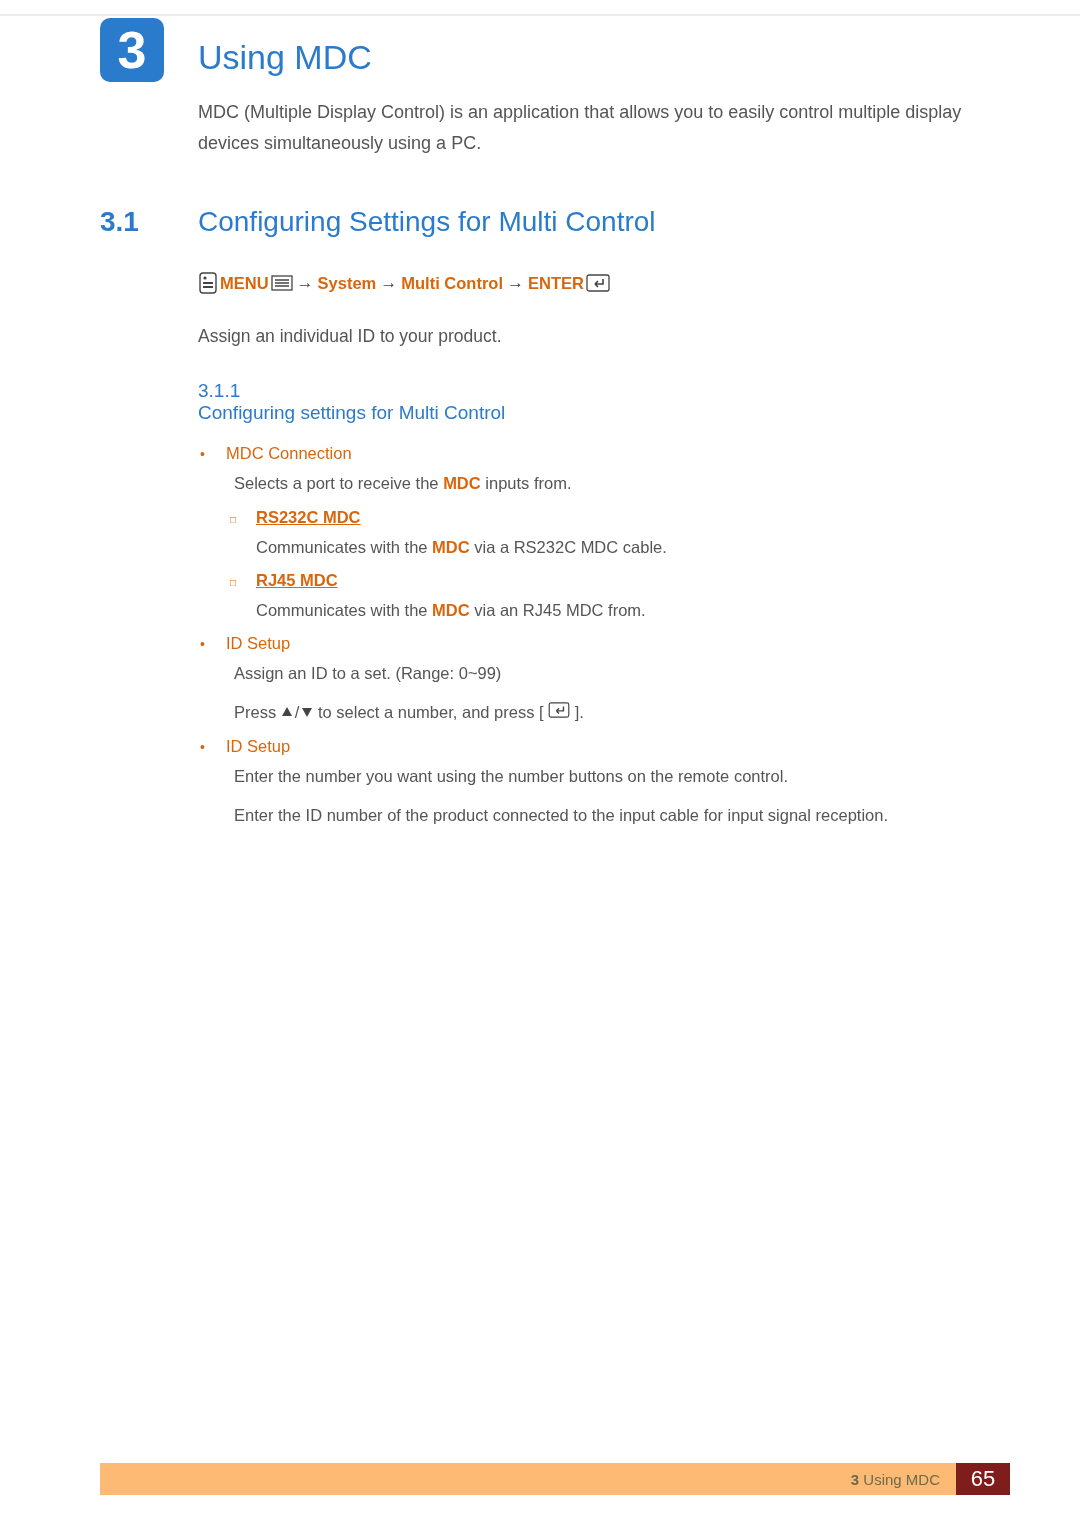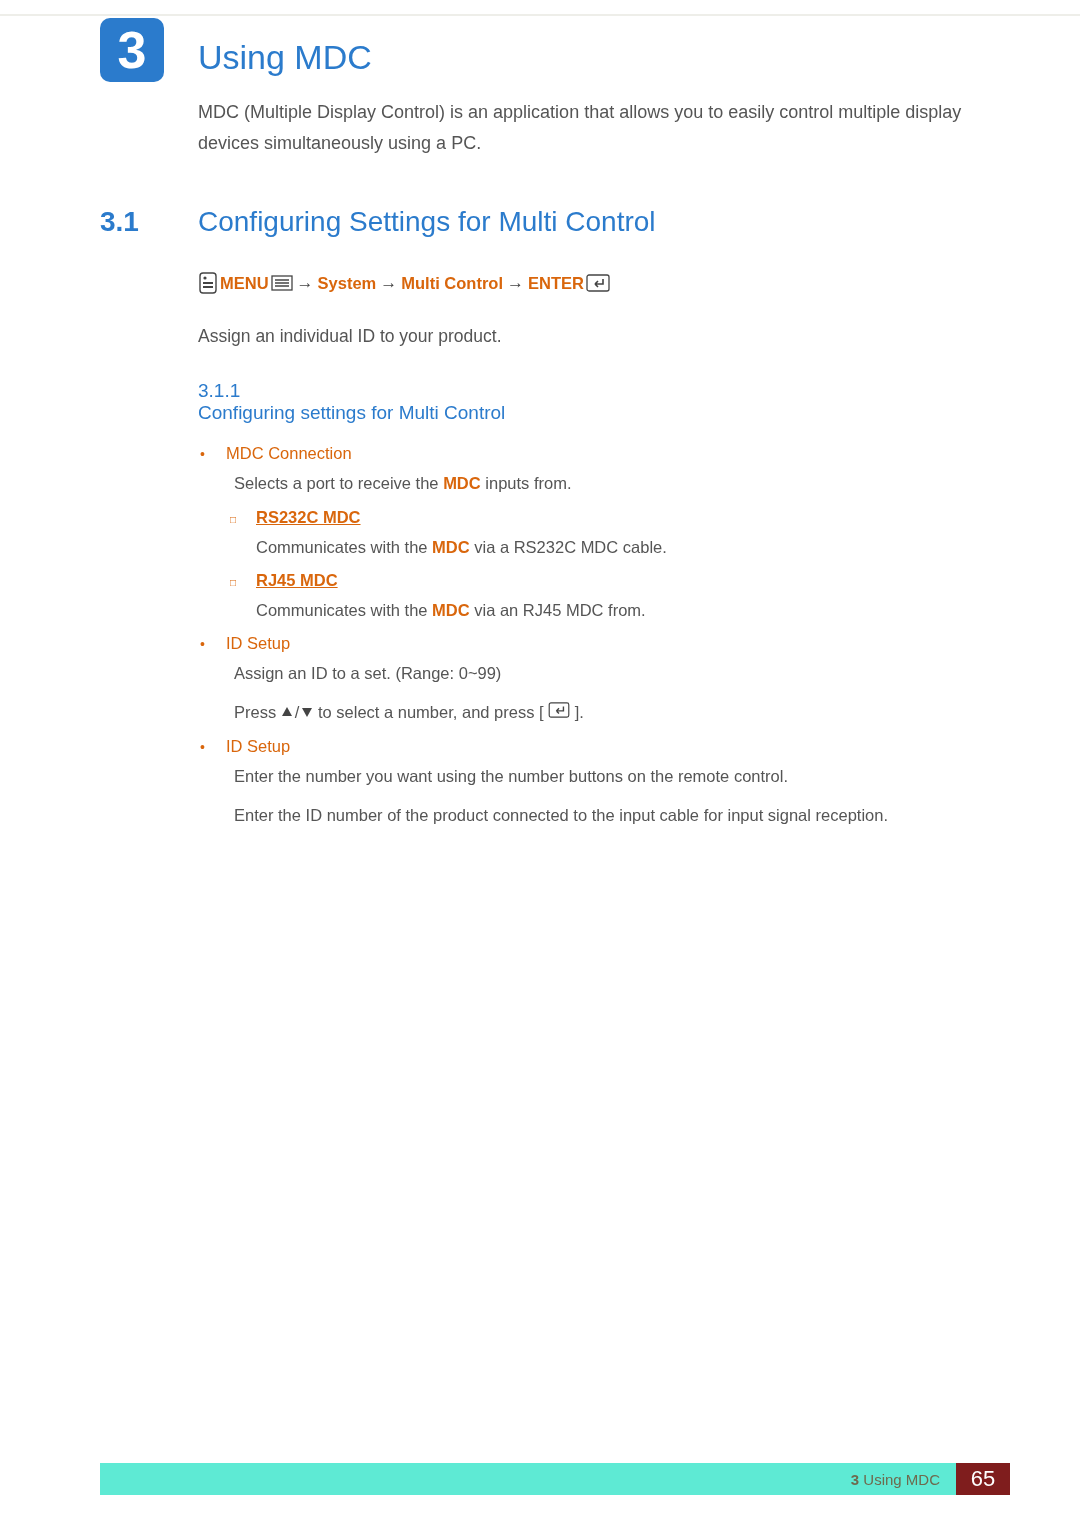--- a/index.html
+++ b/index.html
@@ -182,21 +182,21 @@
     position: absolute;
     left: 100px;
     right: 70px;
     bottom: 32px;
     height: 32px;
     display: flex;
     align-items: stretch;
   }
   .footer-bar {
     flex: 1;
-    background: #5eead4;
+    background: #fdba74;
     display: flex;
     align-items: center;
     justify-content: flex-end;
     padding-right: 16px;
   }
   .footer-label {
     color: #6e6a4e;
     font-size: 15px;
   }
   .footer-label .fnum { font-weight: bold; }

